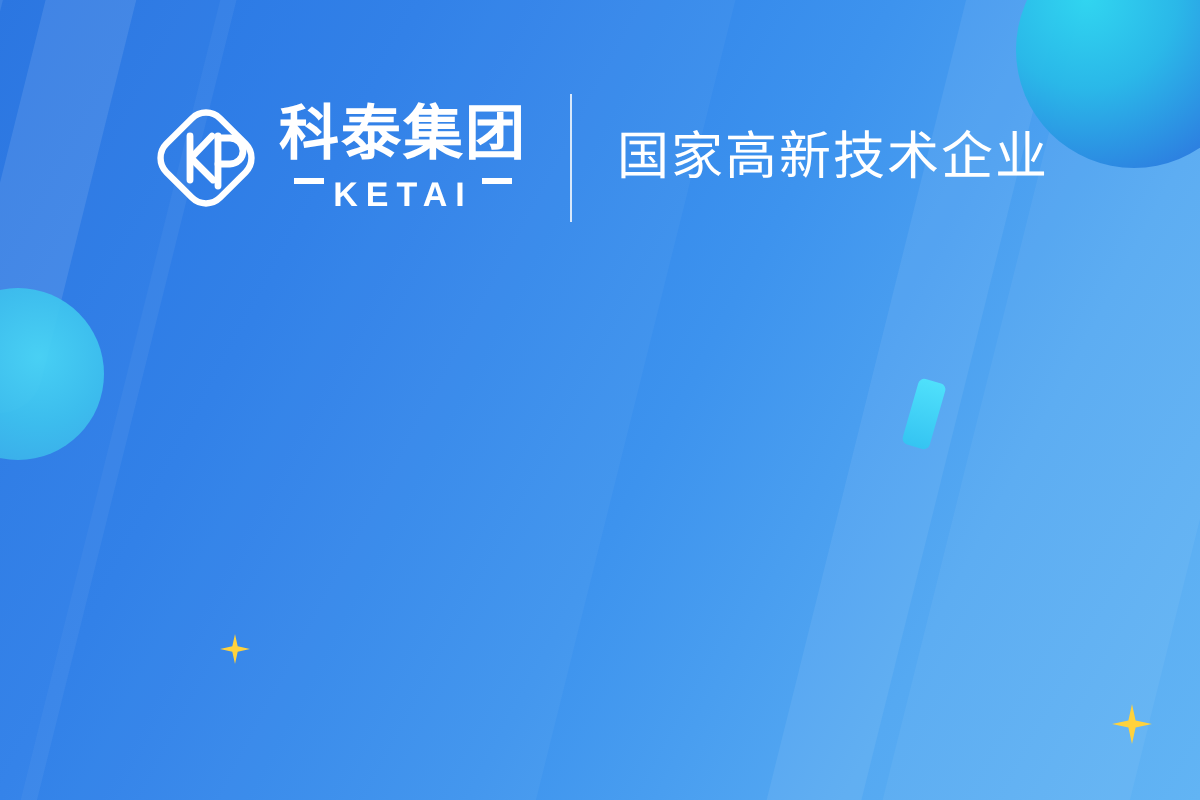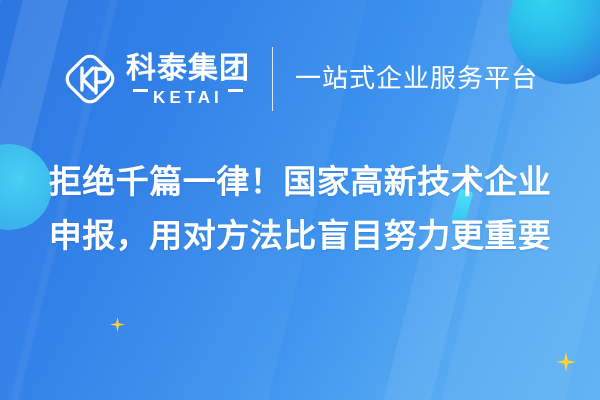--- a/index.html
+++ b/index.html
@@ -274,23 +274,19 @@
           <span class="brand-dash"></span>
           <span class="brand-en">KETAI</span>
           <span class="brand-dash"></span>
         </div>
       </div>
     </div>
 
     <div class="divider"></div>
 
     <div class="tagline">
-      <div class="tagline-main">一站式企业服务平台</div>
+      <div class="tagline-main">国家高新技术企业</div>
     </div>
 
   </div>
 
-  <div class="headline">
-    <div class="headline-line">拒绝千篇一律！国家高新技术企业</div>
-    <div class="headline-line">申报，用对方法比盲目努力更重要</div>
-  </div>
 
 </div>
 
 </body></html>

